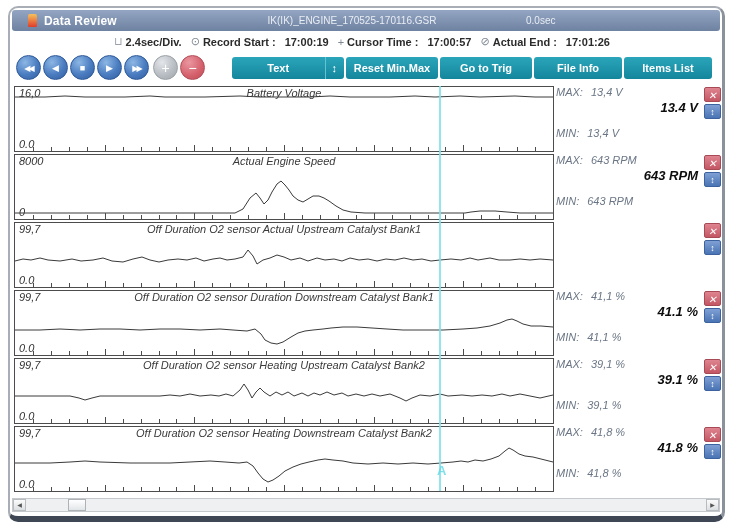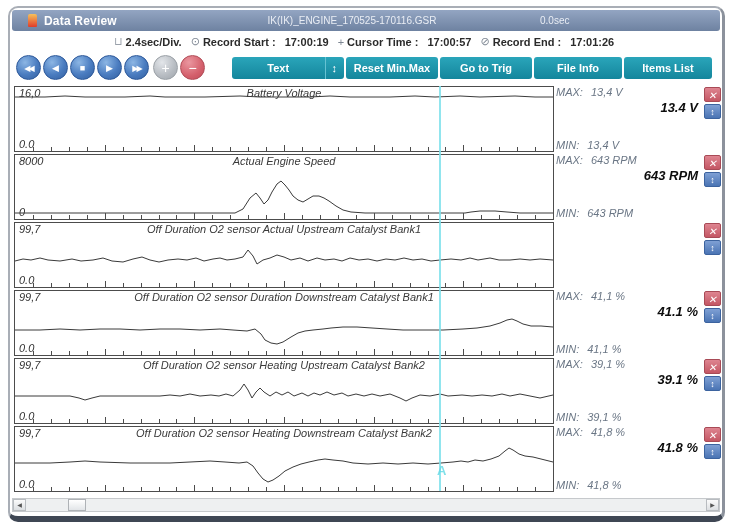--- a/index.html
+++ b/index.html
@@ -8,21 +8,21 @@
          border:2px solid #a9aeb6;border-right:3px solid #8c929c;border-bottom:6px solid #3f4754;
          border-radius:10px;overflow:hidden;}
   
   .titlebar{position:absolute;left:2px;top:2px;right:2px;height:21px;
             background:linear-gradient(#93a5c2,#6e82a1);border-radius:3px;
             color:#fff;display:flex;align-items:center;}
   .app-icon{position:absolute;left:16px;top:4px;width:9px;height:13px;
             background:linear-gradient(#f6c15a,#e03c2a);border-radius:2px 2px 1px 1px;}
   .win-title{position:absolute;left:32px;font-size:12px;font-weight:bold;letter-spacing:.2px;}
   .file-name{position:absolute;left:170px;width:340px;text-align:center;font-size:10px;color:#e9edf4;}
-  .elapsed{position:absolute;left:528px;font-size:10px;color:#e9edf4;}
+  .elapsed{position:absolute;left:514px;font-size:10px;color:#e9edf4;}
   
   .infobar{position:absolute;left:2px;top:23px;right:2px;height:21px;background:#fff;
            display:flex;align-items:center;font-size:11px;font-weight:bold;color:#2b2b2b;}
   .infobar .sp{margin-left:9px;}
   .ib-icon{color:#7d8692;font-weight:normal;font-size:11px;margin-right:3px;margin-left:9px;}
   .ib-icon.first{margin-left:102px;color:#9aa1ab;}
   
   .toolbar{position:absolute;left:2px;top:44px;right:2px;height:33px;}
   .pbtn{position:absolute;top:3px;width:25px;height:25px;border-radius:50%;
         color:#fff;font-size:9px;text-align:center;line-height:25px;cursor:pointer;
@@ -40,21 +40,21 @@
   .channel{position:relative;height:68px;font-style:italic;}
   .chart{position:absolute;left:4px;top:1px;width:538px;height:64px;border:1px solid #4c4c4c;background:#fff;}
   .scale-max{position:absolute;left:4px;top:0px;font-size:11px;color:#333;}
   .scale-min{position:absolute;left:4px;bottom:1px;font-size:11px;color:#333;}
   .chart-title{position:absolute;left:0;right:0;top:0px;text-align:center;font-size:11px;color:#3a3a3a;}
   .trace{position:absolute;left:0;top:0;width:538px;height:64px;}
   .ticks{position:absolute;left:0;bottom:0;width:538px;height:8px;}
   .ticks i{position:absolute;bottom:0;width:1px;background:#4c4c4c;}
   .readout{position:absolute;left:544px;top:0;width:146px;height:68px;font-size:11px;color:#68namespace;}
   .mm-row{position:absolute;left:2px;color:#6a7685;white-space:nowrap;}
-  .mm-row.max{top:1px;} .mm-row.min{bottom:2px;}
+  .mm-row.max{top:1px;} .mm-row.min{bottom:14px;}
   .mm-row b{font-weight:normal;margin-left:8px;color:#6a7685;}
   .cur-val{position:absolute;right:2px;top:15px;font-size:13px;font-weight:bold;color:#0d0d0d;}
   .cbtn{position:absolute;left:694px;width:17px;height:15px;border-radius:2px;color:#fff;
         font-size:10px;line-height:15px;text-align:center;cursor:pointer;box-sizing:border-box;}
   .cbtn.close{top:2px;background:linear-gradient(#de8490,#c45764);border:1px solid #a84a56;}
   .cbtn.expand{top:19px;background:linear-gradient(#7fa0d4,#4a74b4);border:1px solid #3c639f;font-size:9px;}
   .cursor-line{position:absolute;left:429px;top:1px;height:405px;width:2px;
                background:rgba(126,224,235,.85);z-index:5;}
   .cursor-a{position:absolute;left:427px;top:378px;z-index:6;font-size:13px;font-weight:bold;
             color:rgba(97,216,228,.8);}
@@ -83,21 +83,21 @@
   <div class="infobar">
     <span class="ib-icon first">⊔</span>
     <span>2.4sec/Div.</span>
     <span class="ib-icon">⊙</span>
     <span>Record Start :</span>
     <span class="sp">17:00:19</span>
     <span class="ib-icon">+</span>
     <span>Cursor Time :</span>
     <span class="sp">17:00:57</span>
     <span class="ib-icon">⊘</span>
-    <span>Record End :</span>
+    <span>Actual End :</span>
     <span class="sp">17:01:26</span>
   </div>
 
   <div class="toolbar">
     <div class="pbtn" style="left:4px"><span class="dbl">◀◀</span></div>
     <div class="pbtn" style="left:31px"><span>◀</span></div>
     <div class="pbtn" style="left:58px"><span>■</span></div>
     <div class="pbtn" style="left:85px"><span>▶</span></div>
     <div class="pbtn" style="left:112px"><span class="dbl">▶▶</span></div>
     <div class="pbtn gray" style="left:141px"><span>+</span></div>

